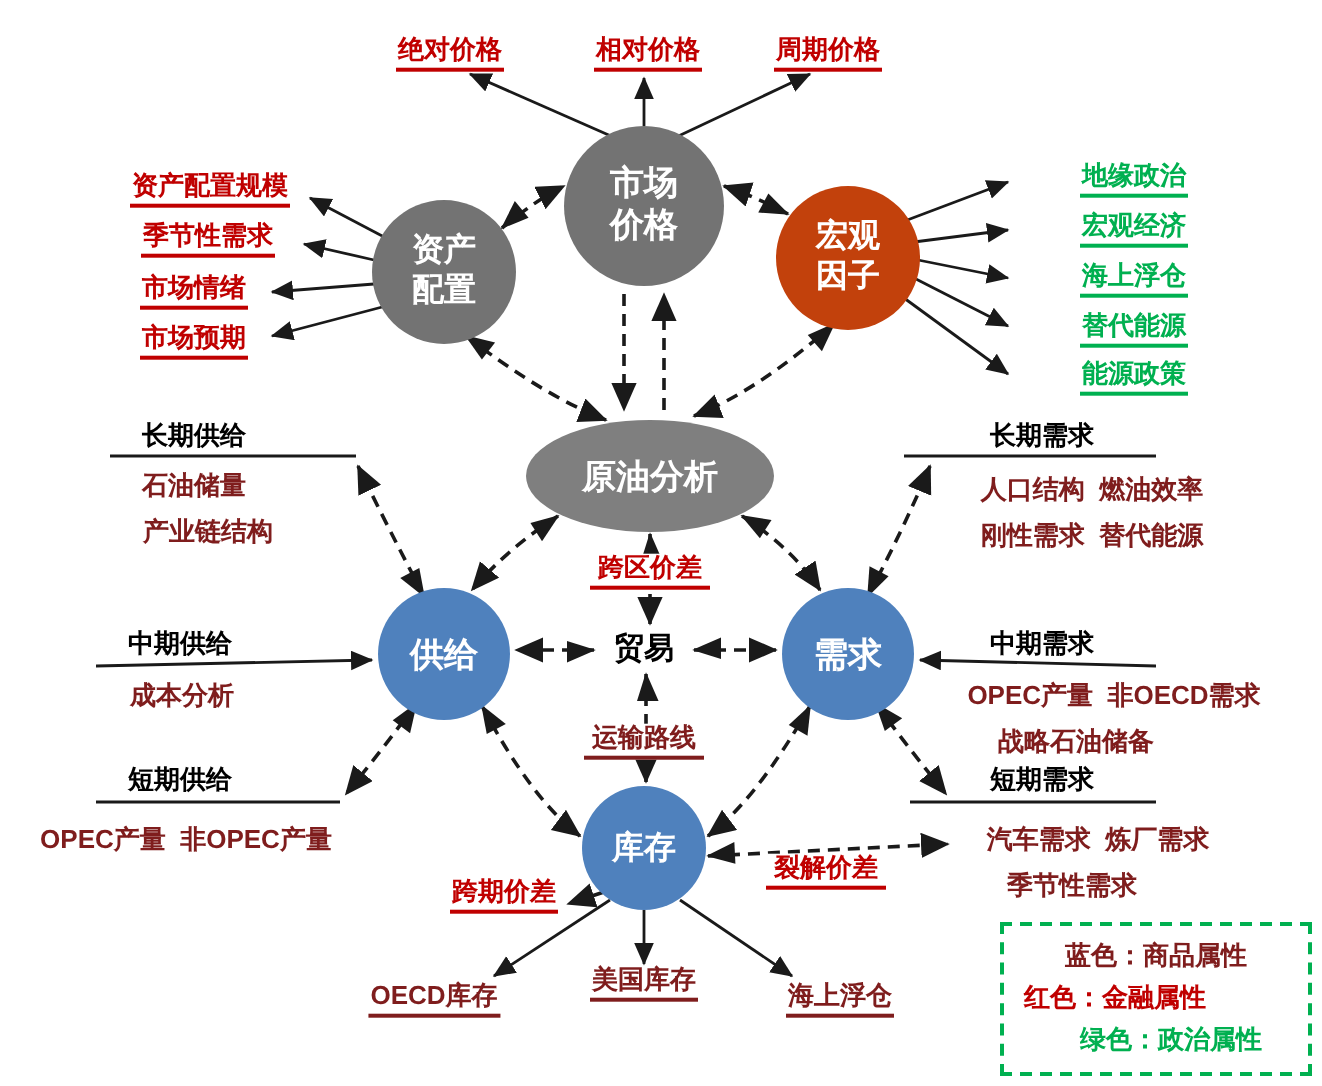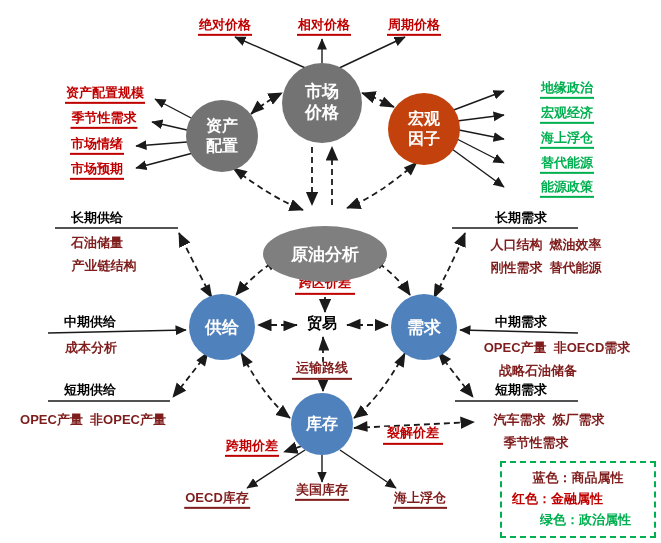--- a/index.html
+++ b/index.html
@@ -5,26 +5,26 @@
   * { margin:0; padding:0; box-sizing:border-box; }
   html,body { background:#ffffff; }
   body { font-family:"Liberation Sans","DejaVu Sans",sans-serif; }
   .canvas { position:relative; width:661px; height:543px; background:#ffffff; overflow:hidden; }
   .layer { position:absolute; inset:0; z-index:1; }
   .node { position:absolute; z-index:3; border-radius:50%; color:#ffffff; font-weight:700;
           display:flex; align-items:center; justify-content:center; text-align:center; }
   .node.red   { background:#737373; }
   .node.green { background:#c2410c; }
   .node.blue  { background:#4F81BD; }
-  .node.gray  { background:#7F7F7F;margin-top:16px; }
+  .node.gray  { background:#7F7F7F; }
   .wrap2 { width:2.35em; line-height:1.22; display:block; }
   .lbl { position:absolute; z-index:2; transform:translate(-50%,-50%); font-weight:700;
          white-space:pre; font-size:13px; line-height:1.1; }
   .lbl.u { border-bottom:2px solid currentColor; padding:0 1px 2px; }
-  .lbl.bg { background:#ffffff; padding-left:4px; padding-right:4px;font-family:Liberation Mono, monospace; }
+  .lbl.bg { background:#ffffff; padding-left:4px; padding-right:4px; }
   .red-t   { color:#C00000; }
   .green-t { color:#00B050;margin-left:28px; }
   .blue-t  { color:#7f1d1d;text-align:center; }
   .black-t { color:#000000;text-align:right; }
   .legend { position:absolute; z-index:2; border:2px dashed #00B050; padding:6px 10px;
             display:flex; flex-direction:column; gap:2px; font-weight:700; font-size:13px; line-height:1.45; }
 </style>
 </head>
 <body>
 

